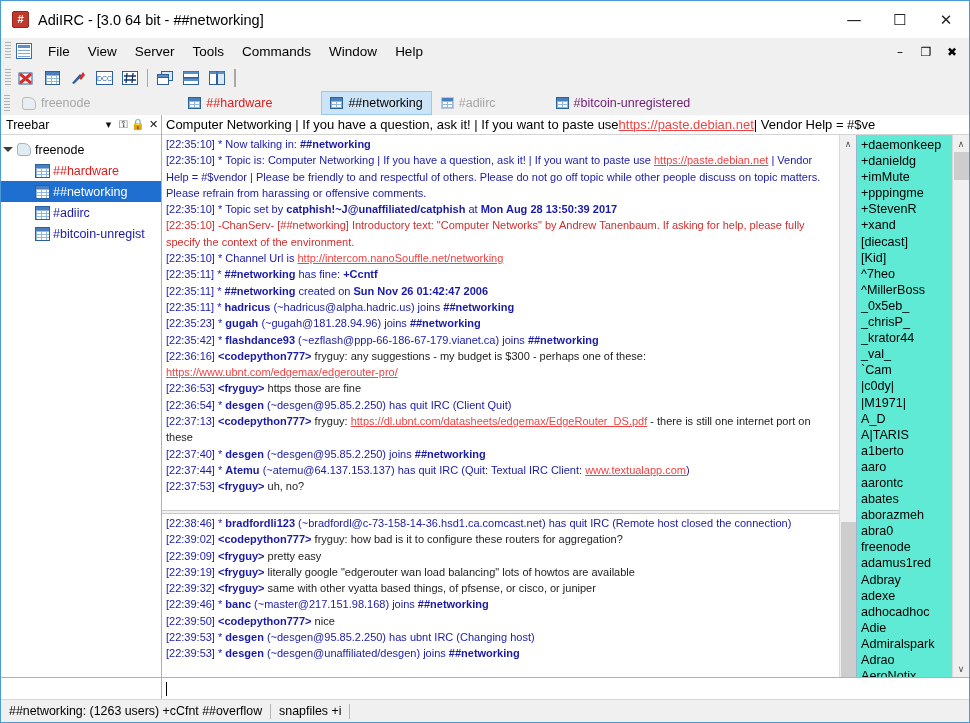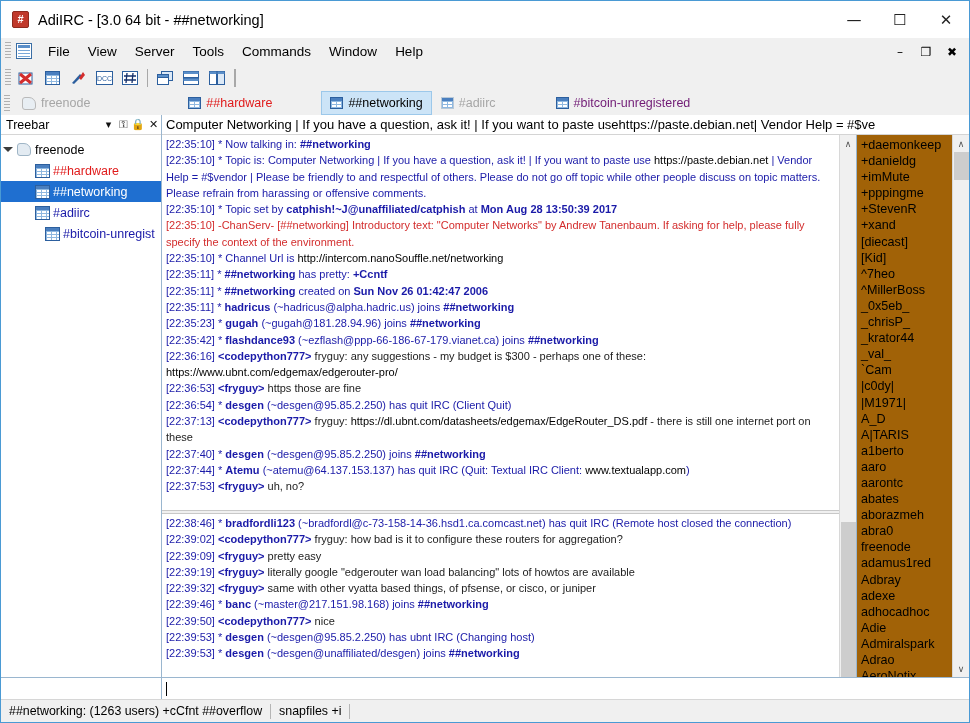--- a/index.html
+++ b/index.html
@@ -302,21 +302,21 @@
     height: 4px; flex: 0 0 4px;
     background: #f0f0f0;
     border-top: 1px solid #c8c8c8;
     border-bottom: 1px solid #c8c8c8;
   }
   .msgpane.lower { flex: 0 0 163px; }
   .ln { white-space: normal; }
   .ts { color: #1a1aa8; }
   .b { font-weight: bold; }
   .notice { color: #d32d2d; }
-  .lnk { color: #000000; }
+  .lnk { color: #ef4444; text-decoration: underline; }
   .plain { color: #222222; }
 
   
   .vscroll {
     width: 17px; flex: 0 0 17px;
     background: #f0f0f0;
     border-left: 1px solid #d8d8d8;
     display: flex; flex-direction: column;
     align-items: center;
   }
@@ -330,21 +330,21 @@
   .vs-thumb {
     position: absolute; left: 1px; width: 15px;
     background: #cdcdcd;
   }
 
   
   .nickcol {
     width: 113px; flex: 0 0 113px;
     display: flex;
     border-left: 1px solid #9ab6cf;
-    background: #a16207;
+    background: #5eead4;
   }
   .nicklist {
     flex: 1 1 auto; min-width: 0;
     font-size: 12.6px;
     line-height: 16.1px;
     padding: 2px 0 0 4px;
     overflow: hidden;
     color: #000;
     white-space: nowrap;
   }
@@ -548,21 +548,21 @@
           <span class="tlabel">##networking</span>
         </div>
 
         <div class="trow" style="padding-left:32px">
           <span class="tico">
               <span class="gridicon"></span>
             </span>
           <span class="tlabel c-blue">#adiirc</span>
         </div>
 
-        <div class="trow" style="padding-left:42px">
+        <div class="trow" style="padding-left:32px">
           <span class="tico">
               <span class="gridicon"></span>
             </span>
           <span class="tlabel c-blue">#bitcoin-unregist</span>
         </div>
 
       </div>
     </div>
 
     <div class="center">
@@ -575,21 +575,21 @@
 
       <div class="chatwrap">
 
         <div class="chatcol">
           <div class="msgpane upper" id="pane-upper">
               <div class="ln"><span class="ts">[22:35:10]</span><span class="ts"> * Now talking in: </span><span class="b">##networking</span></div>
               <div class="ln"><span class="ts">[22:35:10]</span><span class="ts"> * Topic is: Computer Networking | If you have a question, ask it! | If you want to paste use </span><span class="lnk">https://paste.debian.net</span><span class="ts"> | Vendor Help = #$vendor | Please be friendly to and respectful of others. Please do not go off topic while other people discuss on topic matters. Please refrain from harassing or offensive comments.</span></div>
               <div class="ln"><span class="ts">[22:35:10]</span><span class="ts"> * Topic set by </span><span class="b">catphish!~J@unaffiliated/catphish</span><span class="ts"> at </span><span class="b">Mon Aug 28 13:50:39 2017</span></div>
               <div class="ln"><span class="notice">[22:35:10]</span><span class="notice"> -ChanServ- [##networking] Introductory text: "Computer Networks" by Andrew Tanenbaum. If asking for help, please fully specify the context of the environment.</span></div>
               <div class="ln"><span class="ts">[22:35:10]</span><span class="ts"> * Channel Url is </span><span class="lnk">http://intercom.nanoSouffle.net/networking</span></div>
-              <div class="ln"><span class="ts">[22:35:11]</span><span class="ts"> * </span><span class="b">##networking</span><span class="ts"> has pretty: </span><span class="b">+Ccntf</span></div>
+              <div class="ln"><span class="ts">[22:35:11]</span><span class="ts"> * </span><span class="b">##networking</span><span class="ts"> has fine: </span><span class="b">+Ccntf</span></div>
               <div class="ln"><span class="ts">[22:35:11]</span><span class="ts"> * </span><span class="b">##networking</span><span class="ts"> created on </span><span class="b">Sun Nov 26 01:42:47 2006</span></div>
               <div class="ln"><span class="ts">[22:35:11]</span><span class="ts"> * </span><span class="b">hadricus</span><span class="ts"> (~hadricus@alpha.hadric.us) joins </span><span class="b">##networking</span></div>
               <div class="ln"><span class="ts">[22:35:23]</span><span class="ts"> * </span><span class="b">gugah</span><span class="ts"> (~gugah@181.28.94.96) joins </span><span class="b">##networking</span></div>
               <div class="ln"><span class="ts">[22:35:42]</span><span class="ts"> * </span><span class="b">flashdance93</span><span class="ts"> (~ezflash@ppp-66-186-67-179.vianet.ca) joins </span><span class="b">##networking</span></div>
               <div class="ln"><span class="ts">[22:36:16]</span><span class="ts"> </span><span class="b">&lt;codepython777&gt;</span><span class="plain"> fryguy: any suggestions - my budget is $300 - perhaps one of these: </span><span class="lnk">https://www.ubnt.com/edgemax/edgerouter-pro/</span></div>
               <div class="ln"><span class="ts">[22:36:53]</span><span class="ts"> </span><span class="b">&lt;fryguy&gt;</span><span class="plain"> https those are fine</span></div>
               <div class="ln"><span class="ts">[22:36:54]</span><span class="ts"> * </span><span class="b">desgen</span><span class="ts"> (~desgen@95.85.2.250) has quit IRC (Client Quit)</span></div>
               <div class="ln"><span class="ts">[22:37:13]</span><span class="ts"> </span><span class="b">&lt;codepython777&gt;</span><span class="plain"> fryguy: </span><span class="lnk">https://dl.ubnt.com/datasheets/edgemax/EdgeRouter_DS.pdf</span><span class="plain"> - there is still one internet port on these</span></div>
               <div class="ln"><span class="ts">[22:37:40]</span><span class="ts"> * </span><span class="b">desgen</span><span class="ts"> (~desgen@95.85.2.250) joins </span><span class="b">##networking</span></div>
               <div class="ln"><span class="ts">[22:37:44]</span><span class="ts"> * </span><span class="b">Atemu</span><span class="ts"> (~atemu@64.137.153.137) has quit IRC (Quit: Textual IRC Client: </span><span class="lnk">www.textualapp.com</span><span class="ts">)</span></div>

